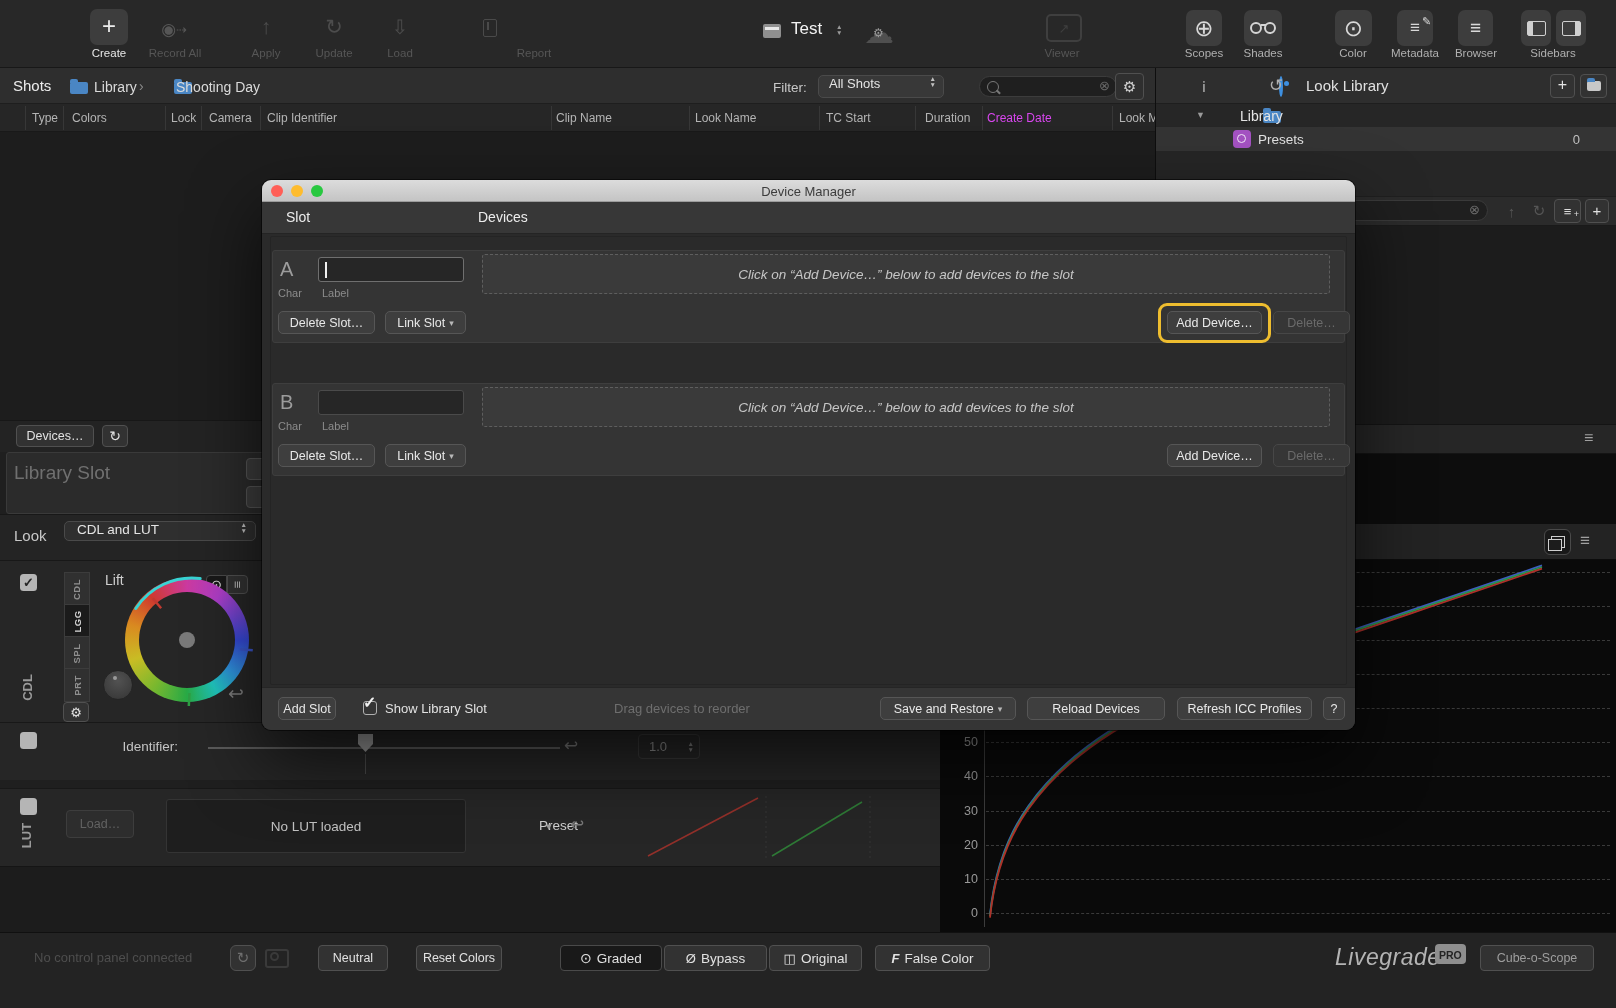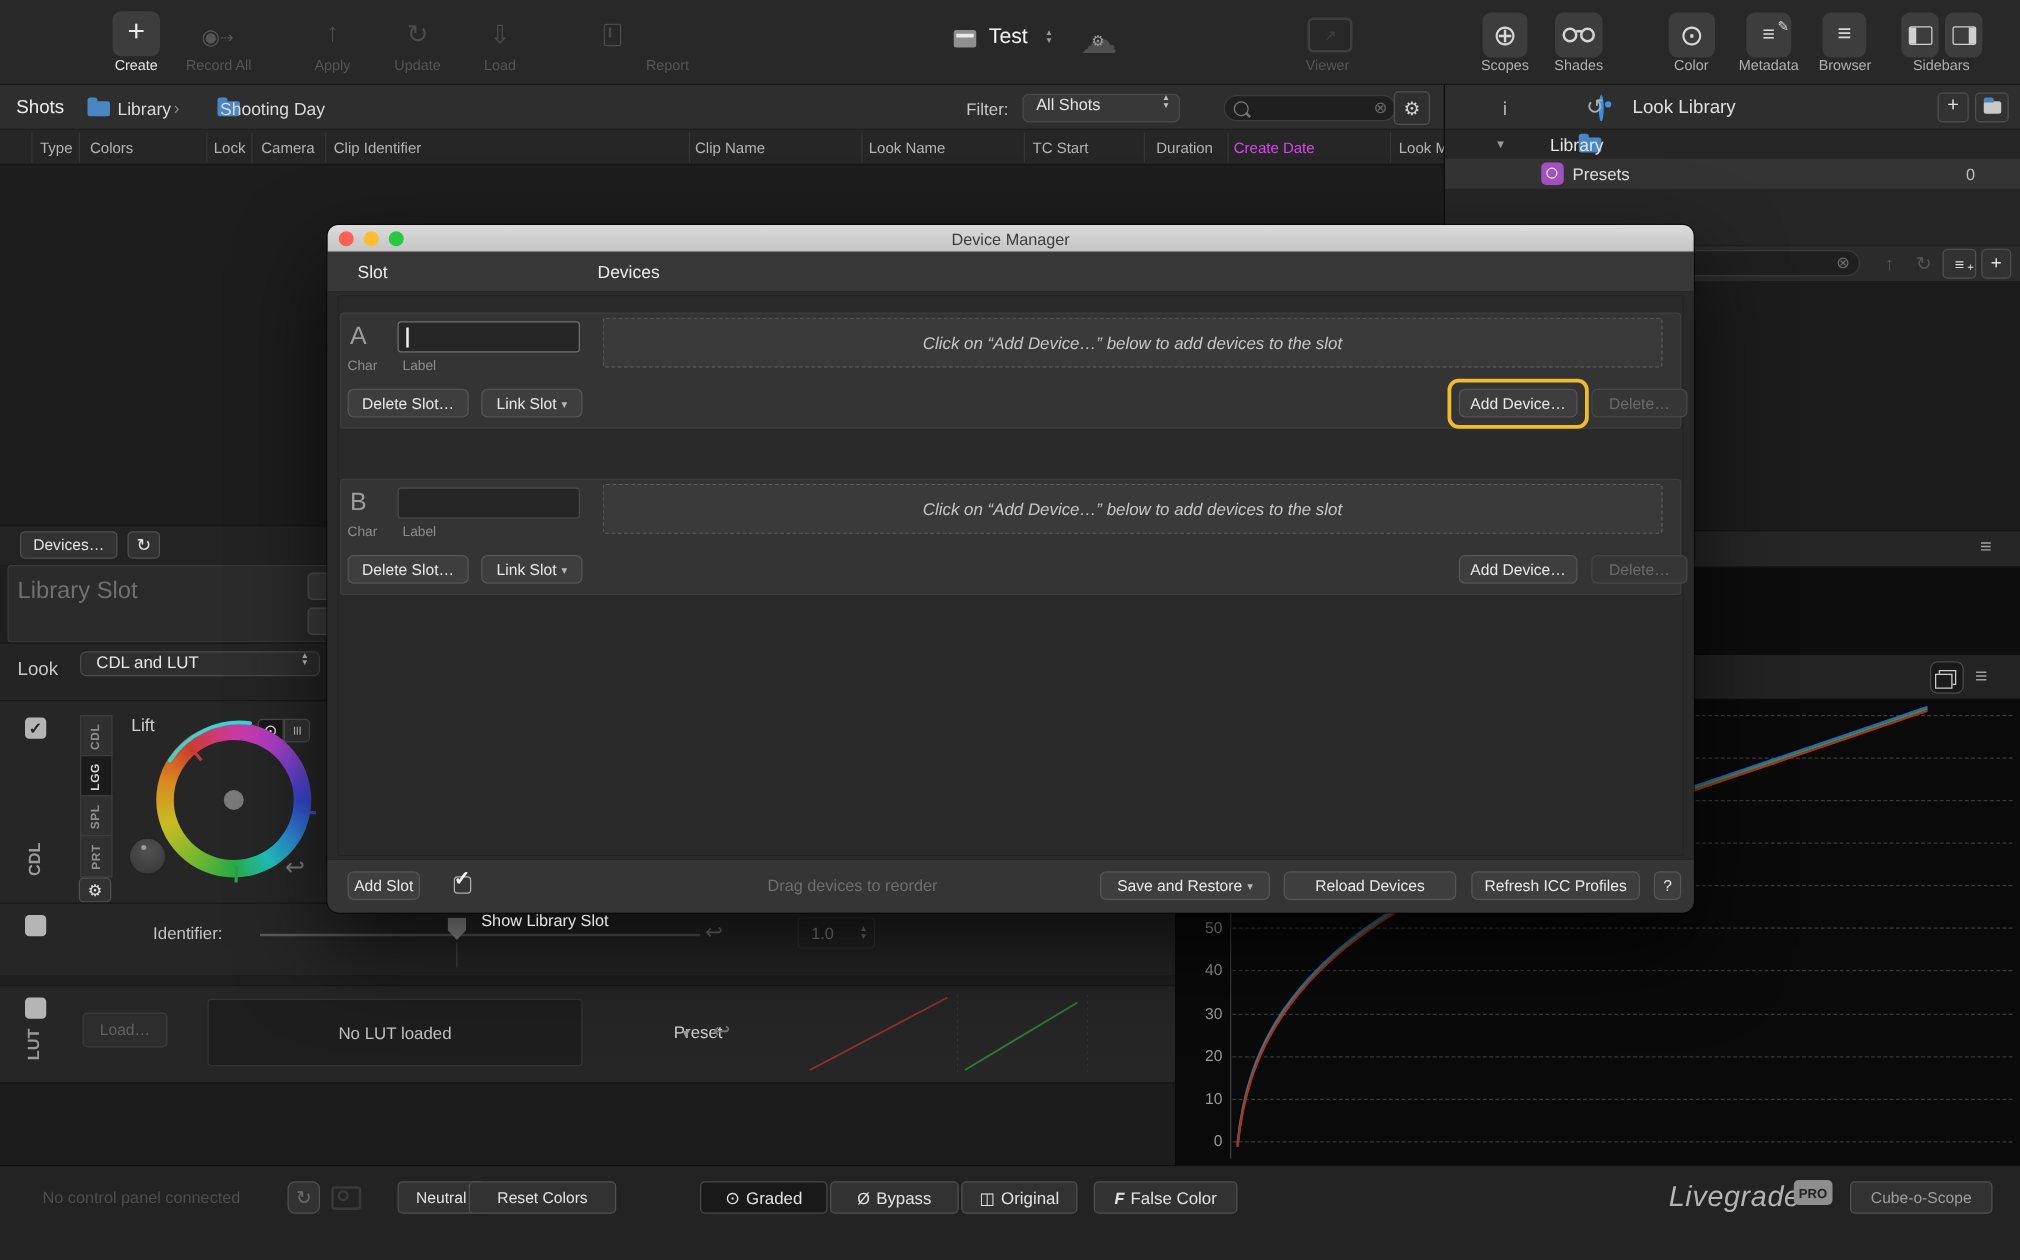--- a/index.html
+++ b/index.html
@@ -380,21 +380,21 @@
   <div class="txt" style="left:34px;top:950px;font-size:13px;color:#4e4e4e;">No control panel connected</div>
   <div class="btn" style="left:230px;top:945px;width:26px;height:26px;border-radius:6px;">
     <span style="font-size:15px;color:#6e6e6e;">↻</span>
   </div>
   <div class="gicon" style="left:264px;top:948px;width:26px;height:20px;">
       <span class="camicon"></span>
     </div>
   <div class="btn" style="left:318px;top:945px;width:70px;height:26px;">
     <span>Neutral</span>
   </div>
-  <div class="btn" style="left:375px;top:945px;width:118px;height:26px;">
+  <div class="btn" style="left:416px;top:945px;width:86px;height:26px;">
     <span>Reset Colors</span>
   </div>
   <div class="btn sel" style="left:560px;top:945px;width:102px;height:26px;font-size:13.5px;">
     <span style="font-size:14px;">⊙</span>
     <span>Graded</span>
   </div>
   <div class="btn" style="left:664px;top:945px;width:103px;height:26px;font-size:13.5px;">
     <span style="font-size:13px;">Ø</span>
     <span>Bypass</span>
   </div>
@@ -478,21 +478,21 @@
     <div class="dlgbtn dis" style="left:1011px;top:264px;width:77px;height:23px;">
         <span>Delete…</span>
       </div>
 
     <div class="s" style="left:0;top:507px;width:1093px;height:43px;background:#353535;border-top:1px solid #252525;border-radius:0 0 9px 9px;"></div>
     <div class="dlgbtn" style="left:16px;top:517px;width:58px;height:23px;">
         <span>Add Slot</span>
       </div>
     <span class="s" style="left:101px;top:521px;width:14px;height:14px;border:1.5px solid #b0b0b0;border-radius:3px;"></span>
     <span class="txt" style="left:101px;top:513px;font-size:16px;font-weight:bold;color:#f0f0f0;">✓</span>
-    <div class="txt" style="left:123px;top:521px;font-size:13px;color:#e2e2e2;margin-top:28px;">Show Library Slot</div>
+    <div class="txt" style="left:123px;top:521px;font-size:13px;color:#e2e2e2;">Show Library Slot</div>
     <div class="txt" style="left:330px;top:521px;width:180px;text-align:center;font-size:13px;color:#6e6e6e;">Drag devices to reorder</div>
     <div class="dlgbtn" style="left:618px;top:517px;width:136px;height:23px;">
       <span>Save and Restore</span>
         <span style="font-size:9px;color:#b8b8b8;">▾</span>
     </div>
     <div class="dlgbtn" style="left:765px;top:517px;width:138px;height:23px;">
         <span>Reload Devices</span>
       </div>
     <div class="dlgbtn" style="left:915px;top:517px;width:135px;height:23px;">
         <span>Refresh ICC Profiles</span>

